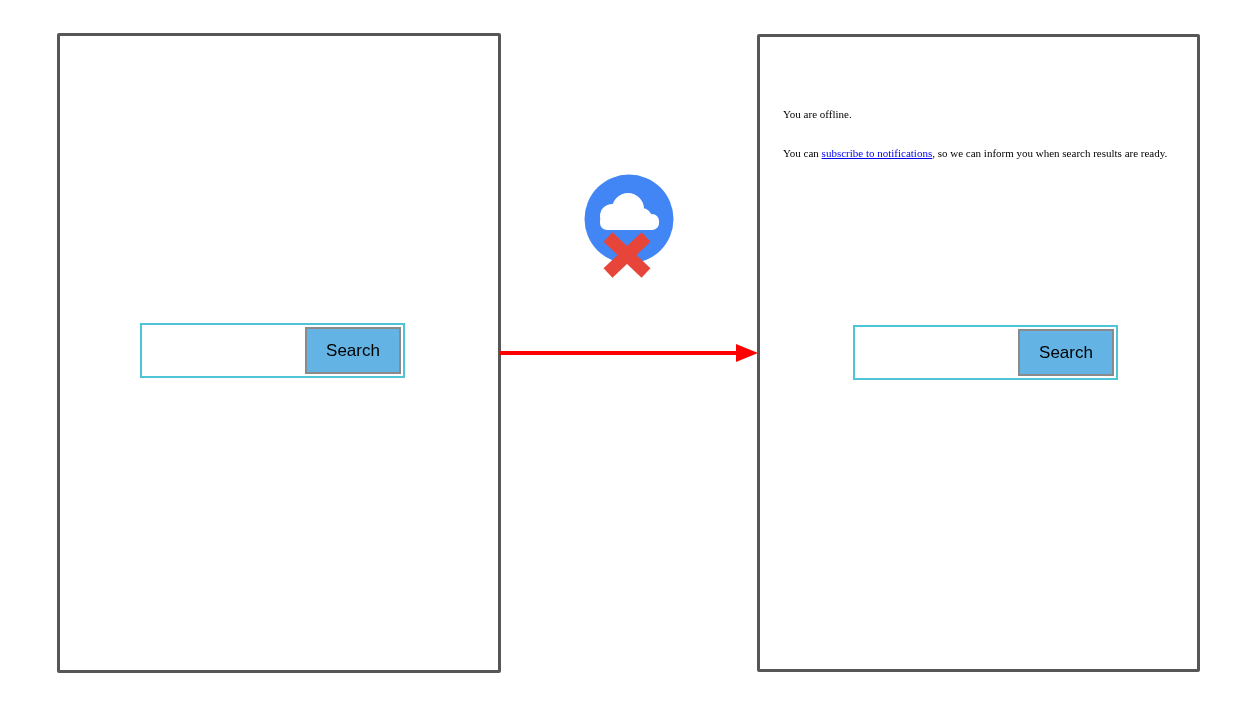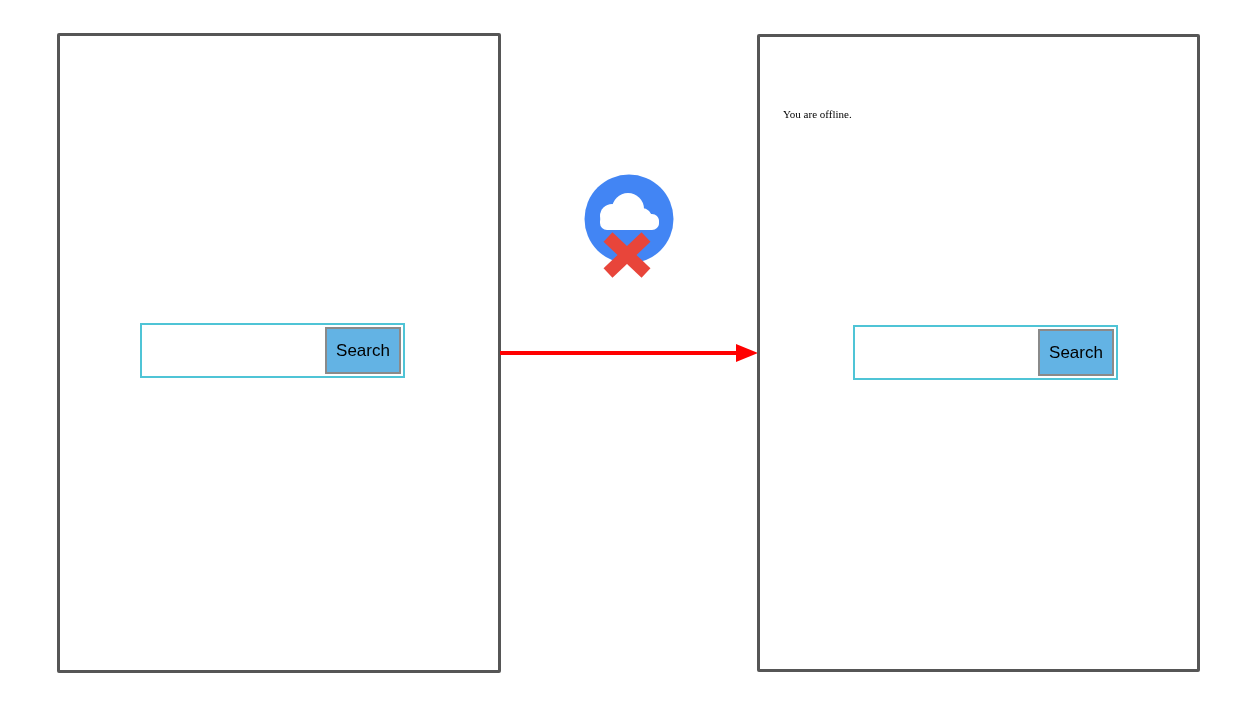--- a/index.html
+++ b/index.html
@@ -43,21 +43,21 @@
     flex: 1;
     border: none;
     outline: none;
     background: #ffffff;
     font-family: "Liberation Sans", sans-serif;
     font-size: 16px;
     padding: 0 6px;
     min-width: 0;
   }
   .searchbar button {
-    width: 76px;
+    width: 96px;
     box-sizing: border-box;
     background: #63B3E4;
     border: 2px solid #8a8a8a;
     color: #000000;
     font-family: "Liberation Sans", sans-serif;
     font-size: 17px;
     cursor: pointer;
     padding: 0;
   }
 
@@ -121,20 +121,21 @@
     </g>
     <g stroke="#E8453A" stroke-width="13" stroke-linecap="butt">
       <line x1="33" y1="74" x2="71" y2="110"></line>
       <line x1="71" y1="74" x2="33" y2="110"></line>
     </g>
   </svg>
 
   <div class="panel right">
     <div class="message">
       <p>You are offline.</p>
+      <p><span>You can </span><a href="#">subscribe to notifications</a><span>, so we can inform you when search results are ready.</span></p>
     </div>
     <div class="searchbar">
       <input type="text" value="" style="">
       <button type="button">Search</button>
     </div>
   </div>
 
 </div>
 
 </body></html>

